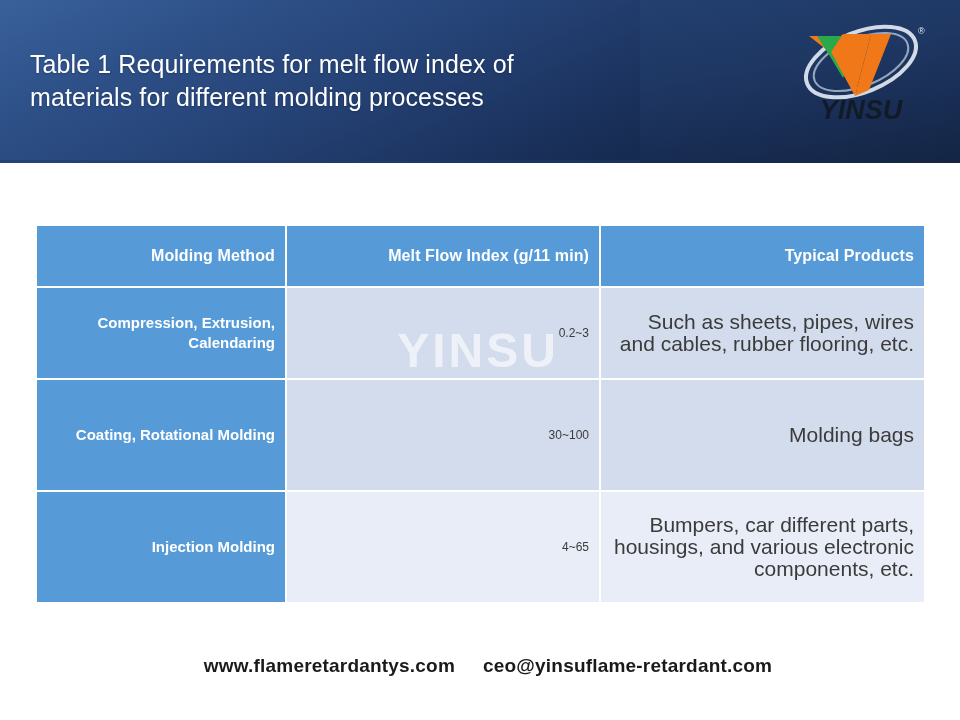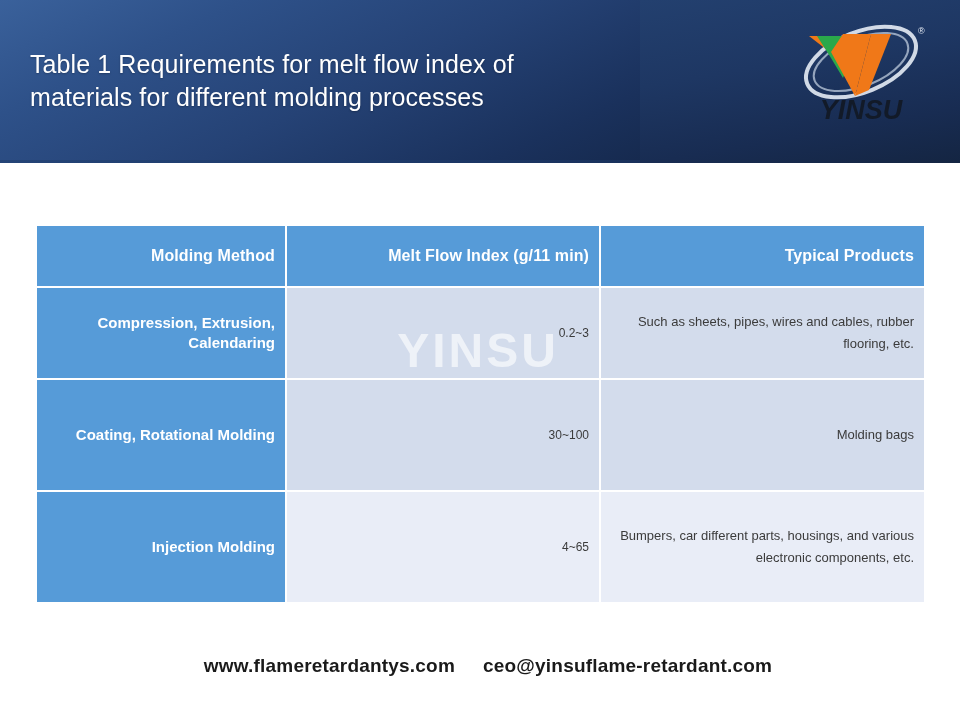--- a/index.html
+++ b/index.html
@@ -85,21 +85,21 @@
     color:#ffffff;
     font-size:15px;
     font-weight:bold;
     line-height:20px;
   }
   td.val, td.prod {
     color:#3b3b3b;
     font-weight:400;
   }
   td.val { font-size:12px; }
-  td.prod { font-size:13px; line-height:22px; }
+  td.prod { font-size:21px; line-height:22px; }
 
   tr.shade-a td.val, tr.shade-a td.prod { background:#d3dcec; }
   tr.shade-b td.val, tr.shade-b td.prod { background:#e9edf7; }
 
   tr.r1 td { height:78px; }
   tr.r2 td { height:65px; }
   tr.r3 td { height:96px; }
   tr.r4 td { height:95px; }
 
   

